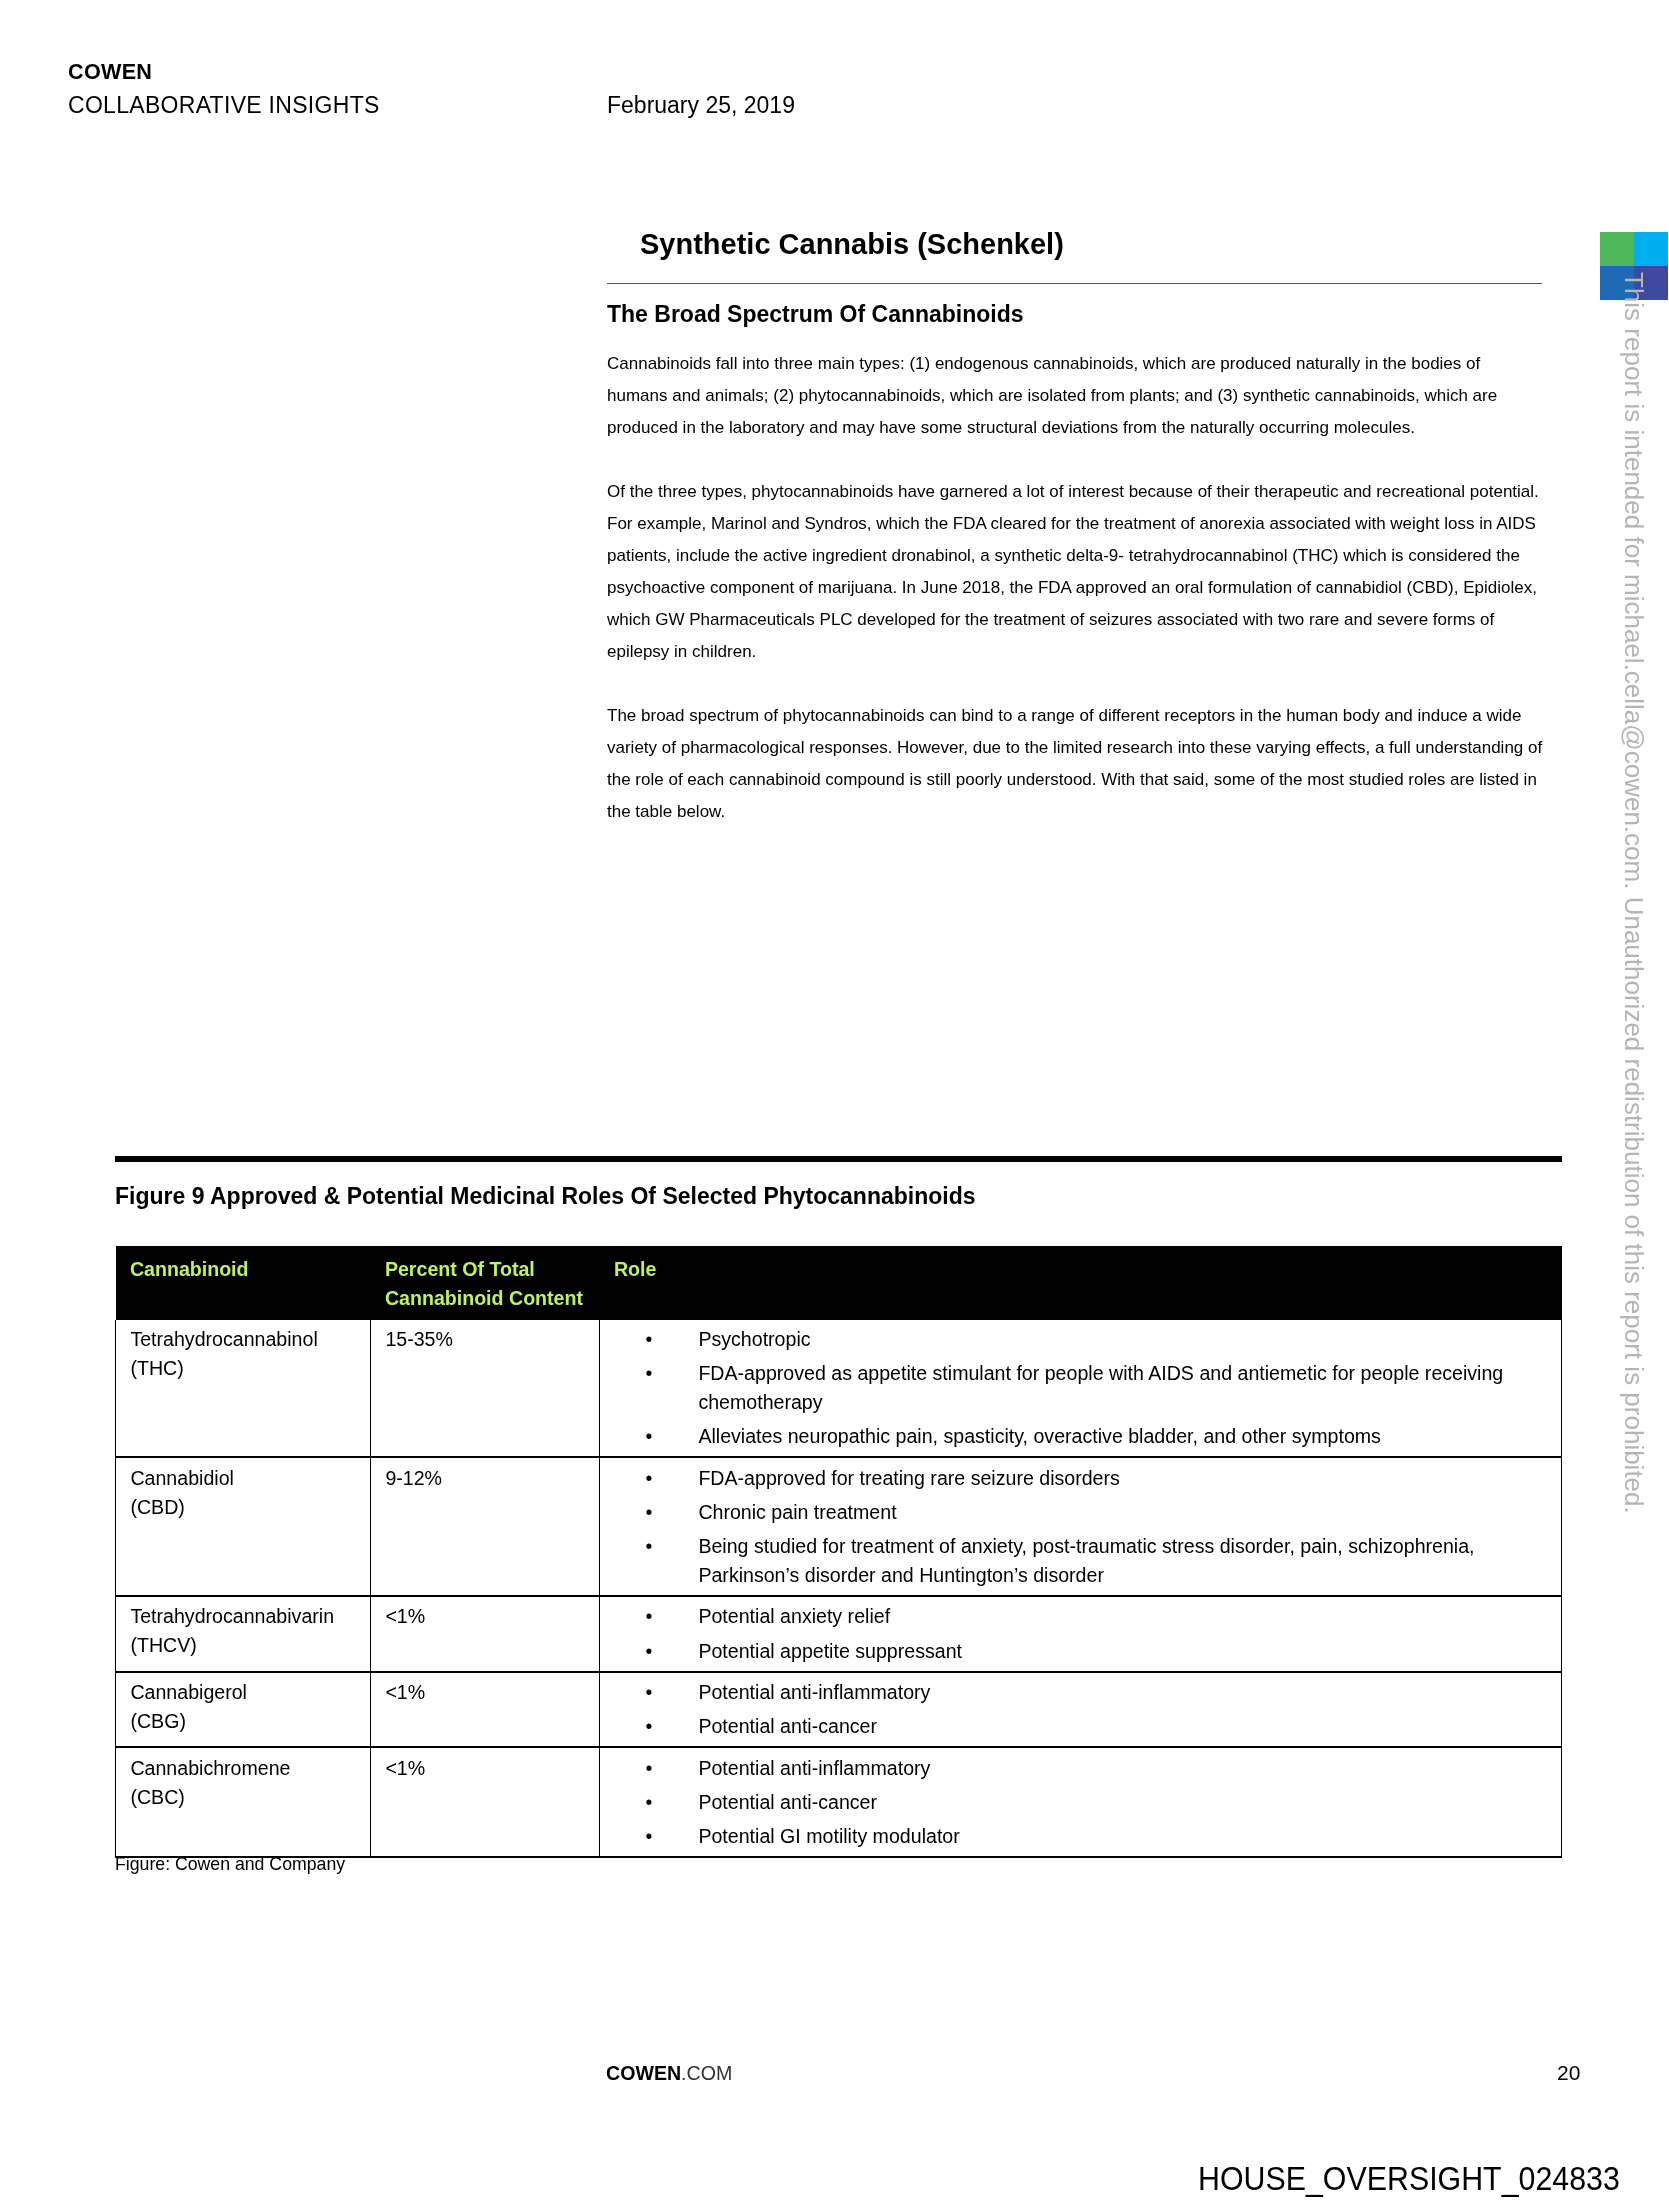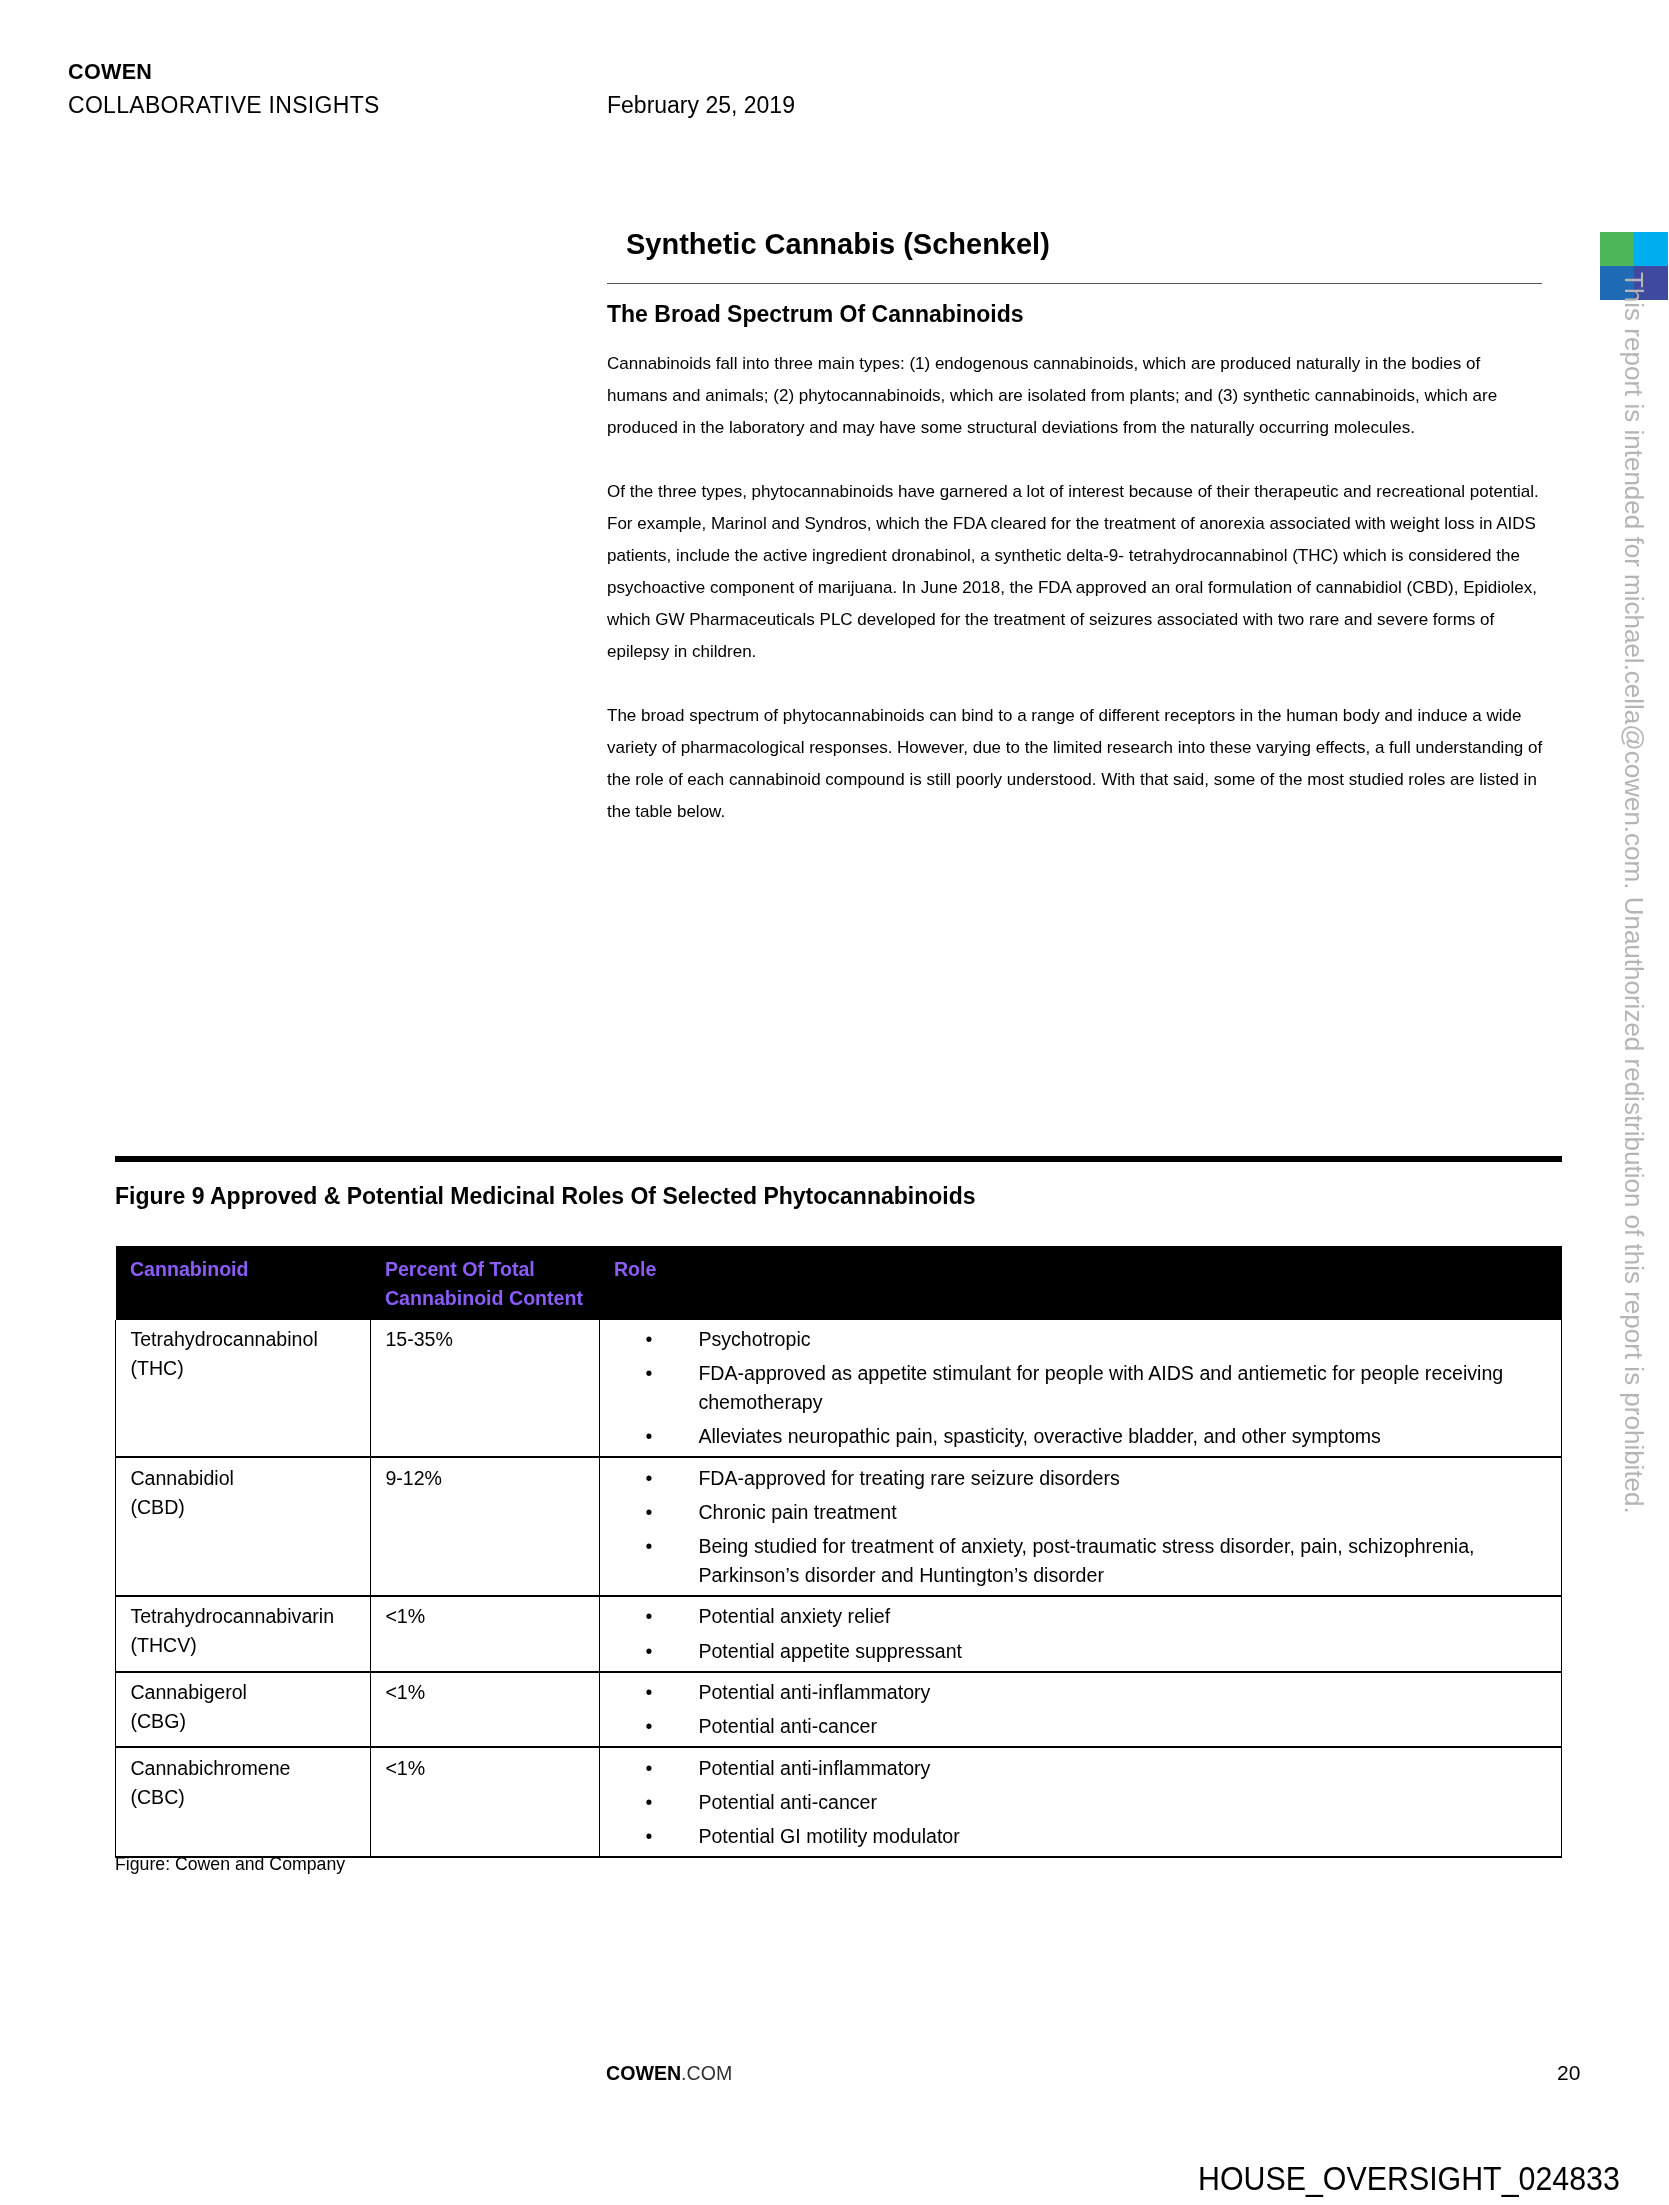--- a/index.html
+++ b/index.html
@@ -14,33 +14,33 @@
   .logo div { position: absolute; width: 34px; height: 34px; }
   .logo .q1 { left: 0; top: 0; background: #4cb85a; }
   .logo .q2 { left: 34px; top: 0; background: #00aeef; }
   .logo .q3 { left: 0; top: 34px; background: #1f6ab4; }
   .logo .q4 { left: 34px; top: 34px; background: #3d4aa0; }
 
   .watermark { position: absolute; left: 1614px; top: 272px; width: 1172px; height: 39px;
                transform-origin: 0 0; transform: rotate(90deg) translate(0, -39px);
                color: #b5b5b5; font-size: 26px; white-space: nowrap; line-height: 39px; }
 
-  .section-title { position: absolute; left: 626px; top: 228px; font-size: 29px; font-weight: bold; }
+  .section-title { position: absolute; left: 640px; top: 228px; font-size: 29px; font-weight: bold; }
   .section-rule { position: absolute; left: 607px; top: 283px; width: 935px; height: 1.3px; background: #555; }
   .sub-title { position: absolute; left: 607px; top: 301px; font-size: 23px; font-weight: bold; }
 
   .body-col { position: absolute; left: 607px; top: 348px; width: 936px; font-size: 17px; line-height: 32px; }
   .body-col p { margin: 0 0 32px 0; }
 
   .fig-rule { position: absolute; left: 115px; top: 1156px; width: 1447px; height: 5.9px; background: #000; }
   .fig-title { position: absolute; left: 115px; top: 1183px; font-size: 23px; font-weight: bold; text-align: center; }
 
   table.roles { position: absolute; left: 115px; top: 1246px; width: 1447px; border-collapse: collapse;
                 font-size: 19.6px; line-height: 29px; }
-  table.roles th { background: #000; color: #8b5cf6; text-align: left; vertical-align: top; font-weight: bold;
+  table.roles th { background: #000; color: #bef264; text-align: left; vertical-align: top; font-weight: bold;
                    padding: 9.2px 14.4px 6.5px 14.4px; }
   table.roles td { vertical-align: top; padding: 5.2px 14.4px 5.2px 14.4px; border-left: 1.3px solid #000; border-right: 1.3px solid #000;
                    border-bottom: 2px solid #000; }
   table.roles col.c1 { width: 255px; }
   table.roles col.c2 { width: 229px; }
   table.roles ul { list-style: none; margin: 0; padding: 0; }
   table.roles li { position: relative; padding-left: 84px; margin-bottom: 5.2px; }
   table.roles li:last-child { margin-bottom: 0; }
   table.roles li .bullet { position: absolute; left: 31px; top: 0; }
   .name-line { display: block; }

